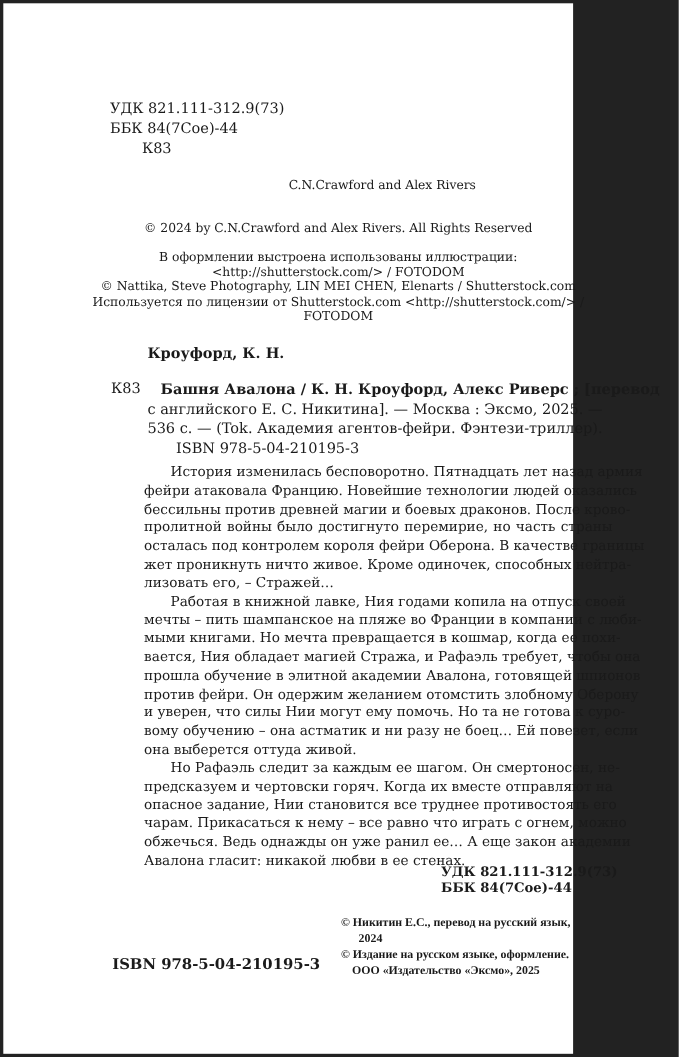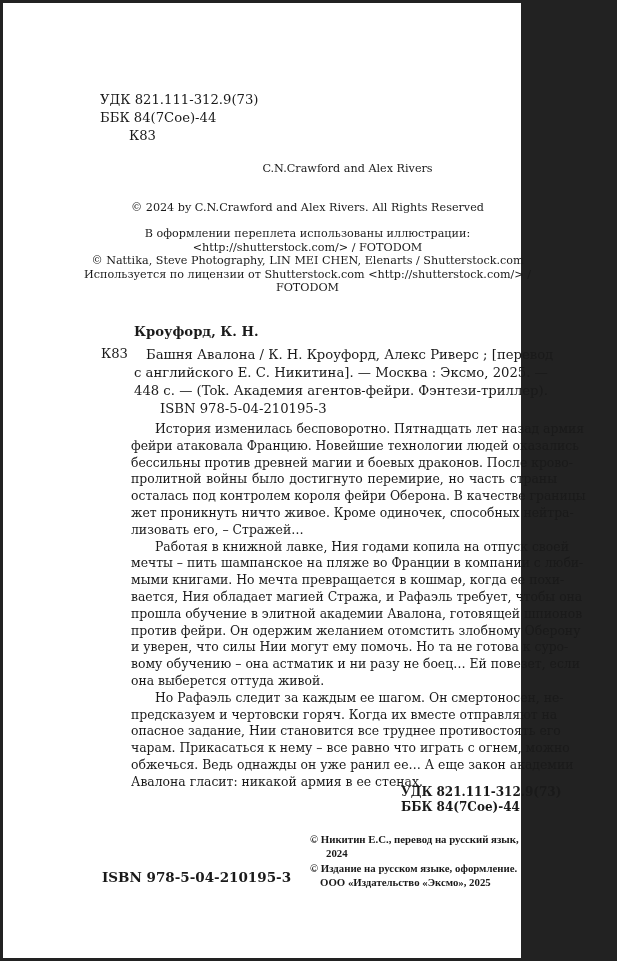--- a/index.html
+++ b/index.html
@@ -20,25 +20,25 @@
     .abs { position: absolute; white-space: nowrap; }
     .catalog { left: 97px; top: 88px; font-size: 13.2px; line-height: 18px; }
     .catalog .k83 { padding-left: 29px; }
     .credits {
       left: 0; width: 609px; text-align: center;
       font-size: 11.2px; line-height: 14px;
     }
     .credits.orig { top: 159px; padding-left: 40px; }
     .credits.copyright { top: 198px; }
     .credits.illus { top: 224px; line-height: 13.6px; }
-    .bib-author { left: 131px; top: 321px; font-size: 13.2px; font-weight: bold; }
+    .bib-author { left: 131px; top: 311px; font-size: 13.2px; font-weight: bold; }
     .bib-code { left: 98px; top: 343px; font-size: 13.2px; }
     .bib-desc { left: 131px; top: 343px; font-size: 13.2px; line-height: 18px; white-space: normal; width: 380px; }
     .bib-desc span { display: block; white-space: nowrap; }
-    .bib-desc .first { text-indent: 12px; }
+    .bib-desc .first { text-indent: 12px; font-weight: bold; }
     .isbn-top { left: 157px; top: 398px; font-size: 13.2px; }
     .annotation {
       left: 128px; top: 418px; width: 426px;
       font-size: 12.4px; line-height: 16.8px;
       white-space: normal; text-align: justify;
     }
     .annotation p { margin: 0; }
     .annotation span.ln { display: block; white-space: nowrap; text-align-last: justify; }
     .annotation span.ln.last { text-align-last: left; }
     .annotation span.ln.indent { text-indent: 24px; }
@@ -59,33 +59,33 @@
     <div class="k83">К83</div>
   </div>
 
   <div class="abs credits orig">
     <div>C.N.Crawford and Alex Rivers</div>
   </div>
 
   <div class="abs credits copyright">© 2024 by C.N.Crawford and Alex Rivers. All Rights Reserved</div>
 
   <div class="abs credits illus">
-    <div>В оформлении переплета  использованы иллюстрации:</div>
+    <div>В оформлении выстроена  использованы иллюстрации:</div>
     <div>&lt;http://shutterstock.com/&gt; / FOTODOM</div>
     <div>© Nattika, Steve Photography, LIN MEI CHEN, Elenarts / Shutterstock.com</div>
     <div>Используется по лицензии от Shutterstock.com &lt;http://shutterstock.com/&gt; /</div>
     <div>FOTODOM</div>
   </div>
 
   <div class="abs bib-author">Кроуфорд, К. Н.</div>
   <div class="abs bib-code">К83</div>
   <div class="abs bib-desc">
     <span class="first">Башня Авалона / К. Н. Кроуфорд, Алекс Риверс ; [перевод</span>
     <span>с английского Е. С. Никитина]. — Москва : Эксмо, 2025. —</span>
-    <span>448 с. — (Tok. Академия агентов-фейри. Фэнтези-триллер).</span>
+    <span>536 с. — (Tok. Академия агентов-фейри. Фэнтези-триллер).</span>
   </div>
   <div class="abs isbn-top">ISBN 978-5-04-210195-3</div>
 
   <div class="abs annotation">
     <p>
       <span class="ln indent">История изменилась бесповоротно. Пятнадцать лет назад армия</span>
       <span class="ln">фейри атаковала Францию. Новейшие технологии людей оказались</span>
       <span class="ln">бессильны против древней магии и боевых драконов. После крово-</span>
       <span class="ln">пролитной войны было достигнуто перемирие, но часть страны</span>
       <span class="ln">осталась под контролем короля фейри Оберона. В качестве границы</span>
@@ -102,21 +102,21 @@
       <span class="ln">и уверен, что силы Нии могут ему помочь. Но та не готова к суро-</span>
       <span class="ln">вому обучению – она астматик и ни разу не боец… Ей повезет, если</span>
       <span class="ln last">она выберется оттуда живой.</span>
     </p>
     <p>
       <span class="ln indent">Но Рафаэль следит за каждым ее шагом. Он смертоносен, не-</span>
       <span class="ln">предсказуем и чертовски горяч. Когда их вместе отправляют на</span>
       <span class="ln">опасное задание, Нии становится все труднее противостоять его</span>
       <span class="ln">чарам. Прикасаться к нему – все равно что играть с огнем, можно</span>
       <span class="ln">обжечься. Ведь однажды он уже ранил ее… А еще закон академии</span>
-      <span class="ln last">Авалона гласит: никакой армия в ее стенах.</span>
+      <span class="ln last">Авалона гласит: никакой любви в ее стенах.</span>
     </p>
   </div>
 
   <div class="abs udk-bottom">
     <div>УДК 821.111-312.9(73)</div>
     <div>ББК 84(7Сое)-44</div>
   </div>
 
   <div class="abs copy-bottom">
     <div>© Никитин Е.С., перевод  на русский язык,</div>

